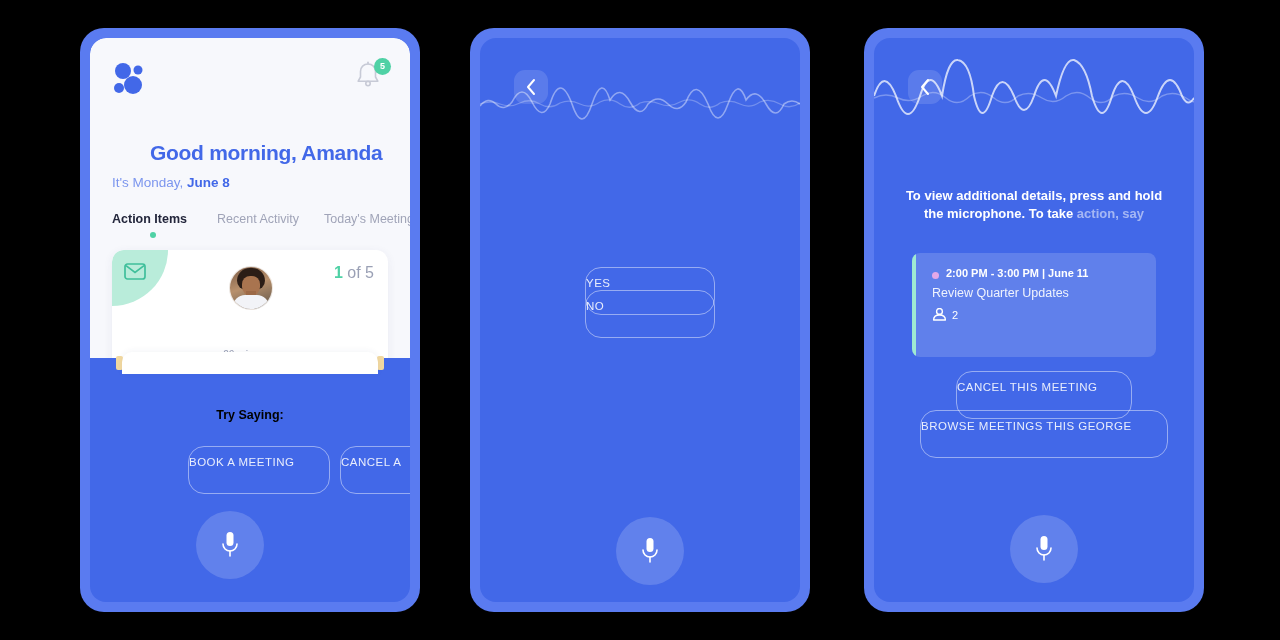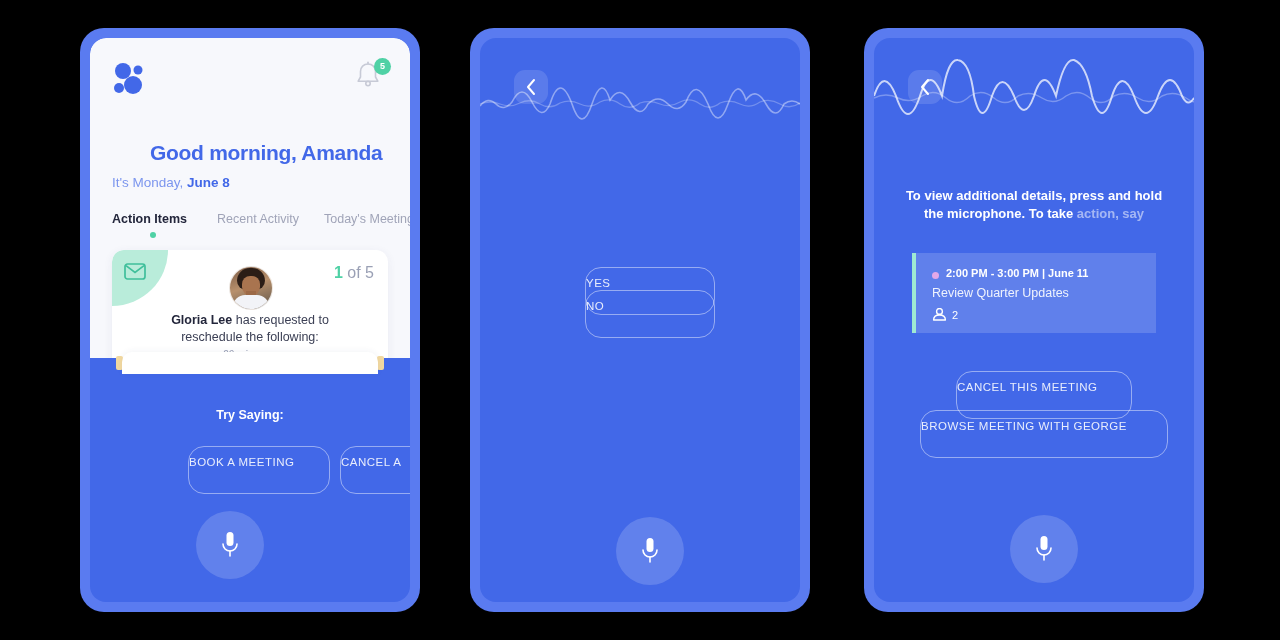--- a/index.html
+++ b/index.html
@@ -140,21 +140,21 @@
   }
   .peek-tab-l, .peek-tab-r {
     position: absolute; top: 318px; width: 7px; height: 14px;
     background: #F2D9A0; border-radius: 2px;
   }
   .peek-tab-l { left: 26px; }
   .peek-tab-r { right: 26px; }
 
   .try-saying {
     position: absolute; left: 0; right: 0; top: 370px;
-    text-align: center; font-size: 12.5px; font-weight: bold; color: #ffffff;
+    text-align: center; font-size: 12.5px; font-weight: bold; color: #000000;
   }
   .pill-row-1 {
     position: absolute; left: 0; top: 408px; width: 100%; height: 32px;
   }
   .pill {
     position: absolute;
     border: 1px solid rgba(255,255,255,0.45);
     border-radius: 16px;
     color: rgba(255,255,255,0.88);
     font-size: 11.5px;
@@ -200,21 +200,21 @@
 
   #yes-btn { left: 105px; top: 229px; width: 130px; }
   #no-btn  { left: 105px; top: 252px; width: 130px; }
 
   
   #phone-3 { left: 864px; top: 28px; width: 340px; height: 584px; text-decoration: underline; }
   #prompt-3 { top: 149px; }
 
   .meeting-card {
     position: absolute; left: 38px; right: 38px; top: 215px;
-    height: 80px; border-radius: 0;
+    height: 104px; border-radius: 8px;
     background: rgba(255,255,255,0.16);
     overflow: hidden;
   }
   .m-accent {
     position: absolute; left: 0; top: 0; bottom: 0; width: 4px;
     background: #9FE9D2;
   }
   .m-time {
     position: absolute; left: 20px; top: 14px;
     font-size: 11px; font-weight: bold; color: #FFFFFF;
@@ -289,21 +289,20 @@
 
           <div class="count"><b>1</b><span> of 5</span></div>
 
           <div class="avatar">
             <div class="av-hair"></div>
             <div class="av-face"></div>
             <div class="av-neck"></div>
             <div class="av-body"></div>
           </div>
 
-          <div class="item-text"><b>Gloria Lee</b><span> has requested to reschedule the following:</span></div>
 
           <div class="item-ago">20 mins ago</div>
         </div>
       </div>
 
       <div class="peek-tab-l"></div>
       <div class="peek-tab-r"></div>
       <div class="inner-peek"></div>
 
       <div class="try-saying">Try Saying:</div>
@@ -391,21 +390,21 @@
             <svg width="15" height="13" viewBox="0 0 15 13">
               <circle cx="7.5" cy="3.4" r="2.9" fill="none" stroke="#FFFFFF" stroke-width="1.4"></circle>
               <path d="M1.6 12 C1.6 8.6 4.2 7 7.5 7 C10.8 7 13.4 8.6 13.4 12 Z" fill="none" stroke="#FFFFFF" stroke-width="1.4" stroke-linejoin="round"></path>
             </svg>
           </span>
           <span class="ppl-count">2</span>
         </div>
       </div>
 
       <div class="pill" id="cancel-mtg-btn">CANCEL THIS MEETING</div>
-      <div class="pill" id="browse-mtg-btn">BROWSE MEETING WITH GEORGE</div>
+      <div class="pill" id="browse-mtg-btn">BROWSE MEETINGS THIS GEORGE</div>
 
       <div class="mic-btn" style="left:136px; top:477px;">
         <div class="mic-glyph">
           <svg width="20" height="28" viewBox="0 0 20 28">
             <rect x="6.5" y="1" width="7" height="14" rx="3.5" fill="#FFFFFF"></rect>
             <path d="M3 13 a7 7 0 0 0 14 0" fill="none" stroke="#FFFFFF" stroke-width="1.6" stroke-linecap="round"></path>
             <path d="M10 20 L10 25" stroke="#FFFFFF" stroke-width="1.6" stroke-linecap="round"></path>
           </svg>
         </div>
       </div>

